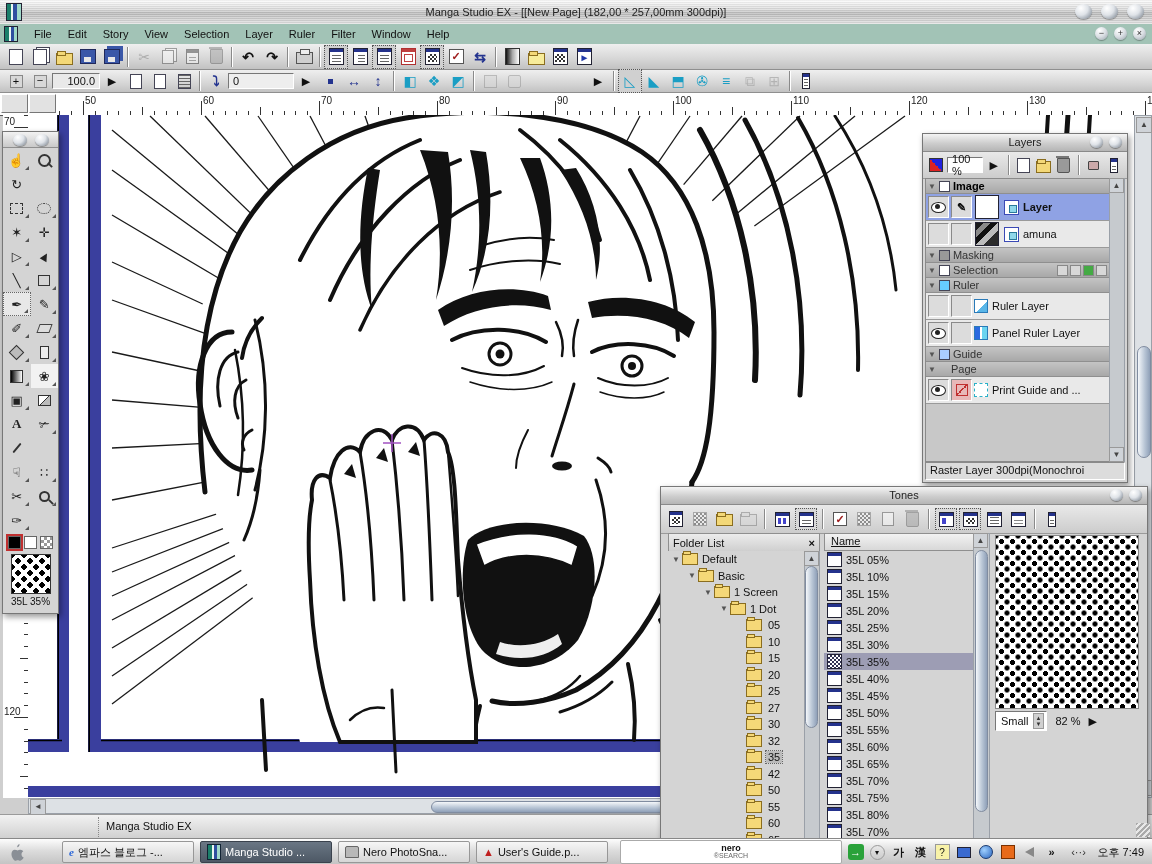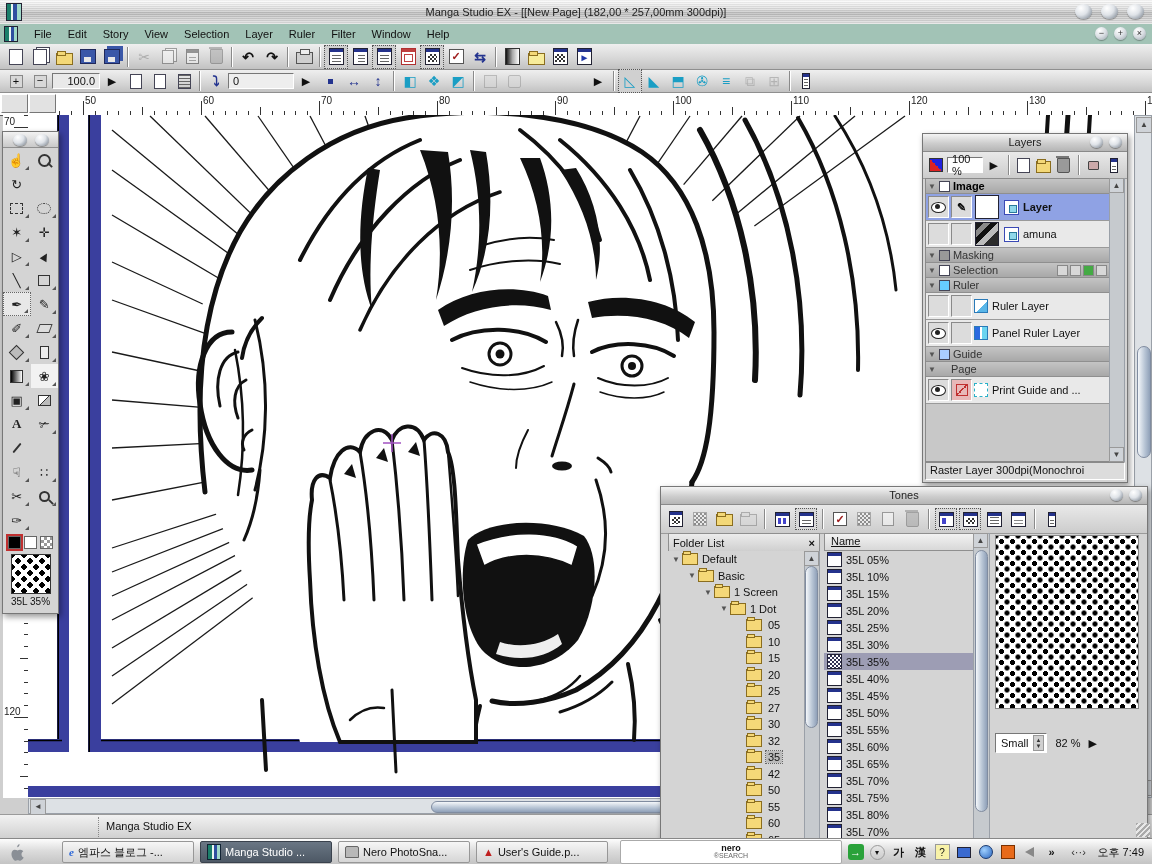--- a/index.html
+++ b/index.html
@@ -1122,21 +1122,21 @@
         </div>
       </div>
     <div class="abs" style="right:0;top:0;width:15px;bottom:0;background:#c6cace;border:1px solid #9aa0a8;">
       <span class="sbtn" style="left:-1px;top:-1px;width:13px;height:13px;">▲</span>
       <span class="thumbv" style="left:1px;top:16px;height:260px;width:11px;"></span>
     </div>
   </div>
 
   <div class="abs" style="left:334px;top:46px;right:6px;bottom:0;">
     <div class="halftone" style="width:142px;height:172px;border:1px solid #888;margin-top:2px;"></div>
-    <div style="display:flex;align-items:center;gap:8px;margin-top:24px;">
+    <div style="display:flex;align-items:center;gap:8px;margin-top:2px;">
       <span class="stepbox">
         <span>Small</span>
         <span class="stepper">
             <span>▲</span>
             <span>▼</span>
           </span>
       </span>
       <span>82 %</span>
       <span>▶</span>
     </div>

